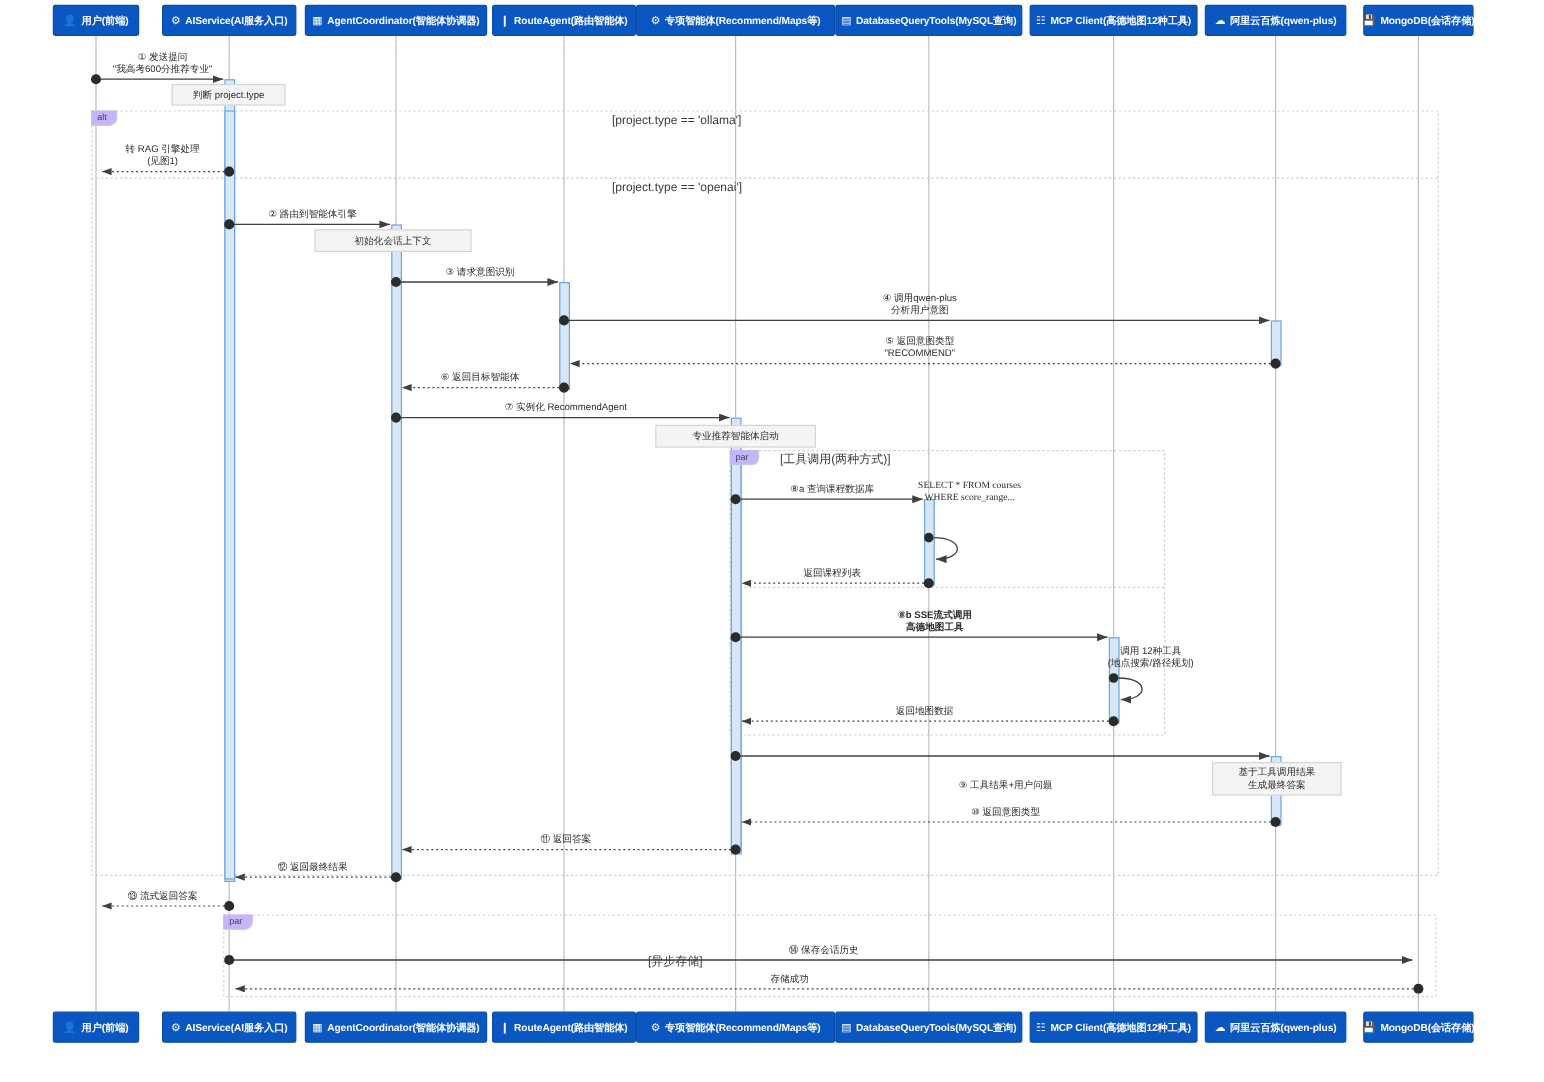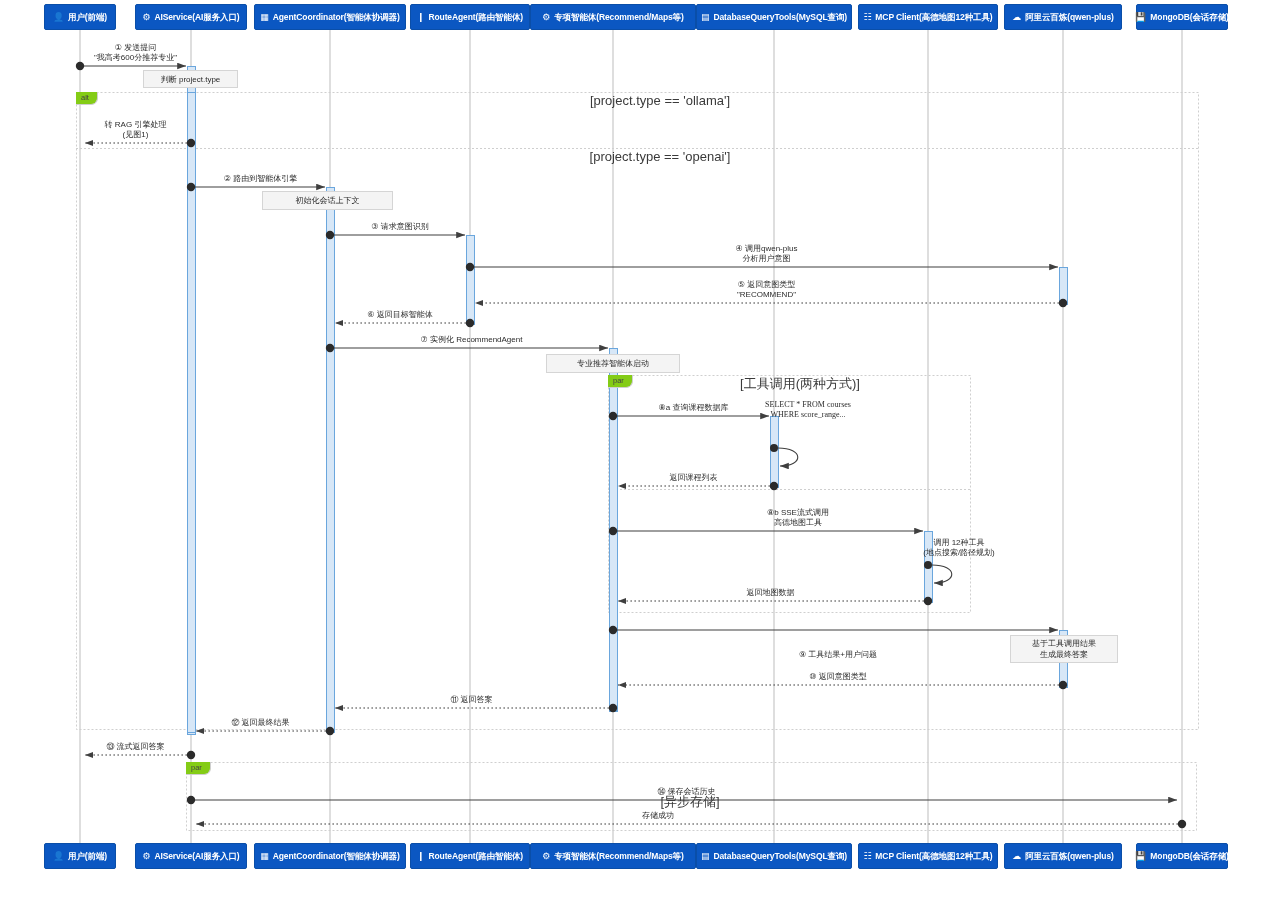--- a/index.html
+++ b/index.html
@@ -19,27 +19,27 @@
 
   .note{
     position:absolute;box-sizing:border-box;
     background:#f4f4f4;border:1px solid #d5d5d5;
     color:#2b2b2b;font-size:8px;line-height:11px;
     display:flex;align-items:center;justify-content:center;
     text-align:center;padding:2px 8px;white-space:pre-line;
   }
   .frame-label{
     position:absolute;box-sizing:border-box;
-    background:#84cc16;border:1px solid #cfcfcf;border-top:none;border-left:none;
+    background:#c4b5fd;border:1px solid #cfcfcf;border-top:none;border-left:none;
     font-size:7.5px;color:#444;padding:1px 8px 1px 5px;
     border-bottom-right-radius:7px;line-height:10px;
   }
   .cond{
-    position:absolute;font-size:13px;color:#3a3a3a;
-    text-align:center;white-space:nowrap;line-height:10px;
+    position:absolute;font-size:10px;color:#3a3a3a;
+    white-space:nowrap;line-height:10px;
   }
   .msg{
     position:absolute;font-size:8px;color:#2b2b2b;
     text-align:center;white-space:pre-line;line-height:10px;
   }
 </style>
 </head>
 <body>
 
 <div id="stage">
@@ -232,21 +232,21 @@
       <div class="msg" style="left: 100.5px; top: 174px; width: 320px; text-align: center;">② 路由到智能体引擎</div>
       <div class="msg" style="left: 240px; top: 222px; width: 320px;">③ 请求意图识别</div>
       <div class="msg" style="left: 606.5px; top: 244px; width: 320px;">④ 调用qwen-plus
 分析用户意图</div>
       <div class="msg" style="left: 606.5px; top: 280px; width: 320px;">⑤ 返回意图类型
 "RECOMMEND"</div>
       <div class="msg" style="left: 240px; top: 310px; width: 320px;">⑥ 返回目标智能体</div>
       <div class="msg" style="left: 311.5px; top: 335px; width: 320px;">⑦ 实例化 RecommendAgent</div>
       <div class="msg" style="left: 533.5px; top: 403px; width: 320px;">⑧a 查询课程数据库</div>
       <div class="msg" style="left: 533.5px; top: 473px; width: 320px;">返回课程列表</div>
-      <div class="msg" style="left: 638px; top: 508px; width: 320px;">⑧b SSE流式调用
+      <div class="msg" style="left: 619px; top: 508px; width: 320px; font-weight: bold;">⑧b SSE流式调用
 高德地图工具</div>
       <div class="msg" style="left: 610.5px; top: 588px; width: 320px;">返回地图数据</div>
       <div class="msg" style="left: 678px; top: 650px; width: 320px;">⑨ 工具结果+用户问题</div>
       <div class="msg" style="left: 678px; top: 672px; width: 320px;">⑩ 返回意图类型</div>
       <div class="msg" style="left: 311.5px; top: 695px; width: 320px;">⑪ 返回答案</div>
       <div class="msg" style="left: 100.5px; top: 718px; width: 320px;">⑫ 返回最终结果</div>
       <div class="msg" style="left: -24.5px; top: 742px; width: 320px;">⑬ 流式返回答案</div>
       <div class="msg" style="left: 526.5px; top: 787px; width: 320px;">⑭ 保存会话历史</div>
       <div class="msg" style="left: 498px; top: 811px; width: 320px;">存储成功</div>
     </div>

